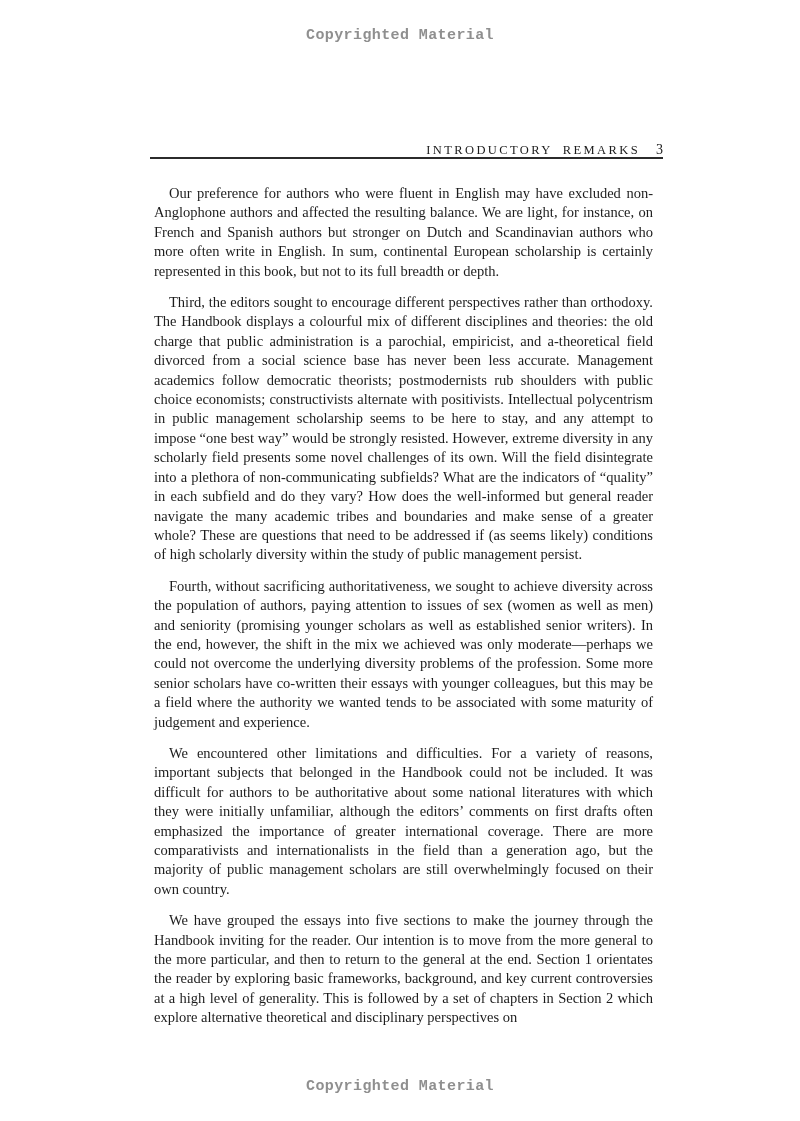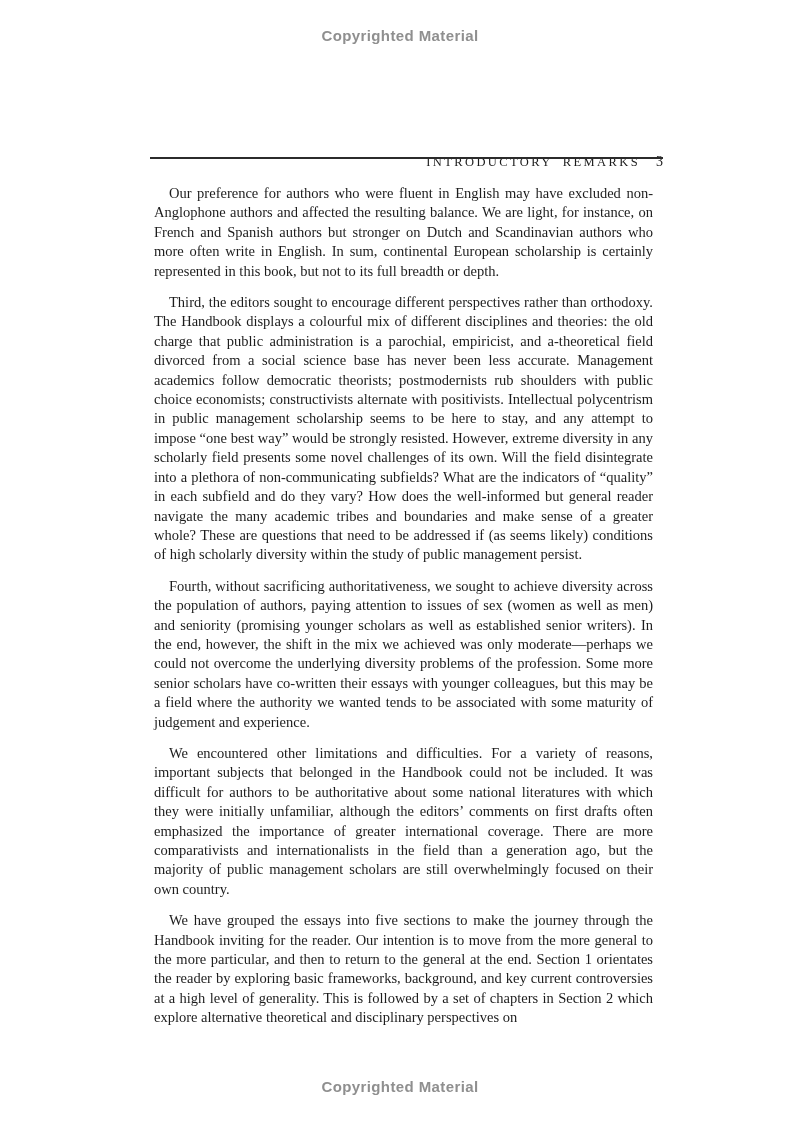--- a/index.html
+++ b/index.html
@@ -13,32 +13,32 @@
     height: 1121px;
     background: #ffffff;
     overflow: hidden;
     font-family: "Liberation Serif", serif;
   }
   .watermark {
     position: absolute;
     left: 0;
     right: 0;
     text-align: center;
-    font-family: Liberation Sans, sans-serif;
+    font-family: Liberation Mono, monospace;
     font-weight: bold;
     font-size: 15px;
     letter-spacing: 0.4px;
     color: #8f8f8f;
   }
   .watermark.top { top: 27px; }
   .watermark.bottom { top: 1078px; }
 
   .running-header {
     position: absolute;
-    top: 152px;
+    top: 140px;
     left: 150px;
     width: 513px;
     text-align: right;
     color: #1b1b1b;
     white-space: nowrap;
   }
   .running-title {
     font-size: 12.5px;
     letter-spacing: 2.4px;
     word-spacing: 5px;

